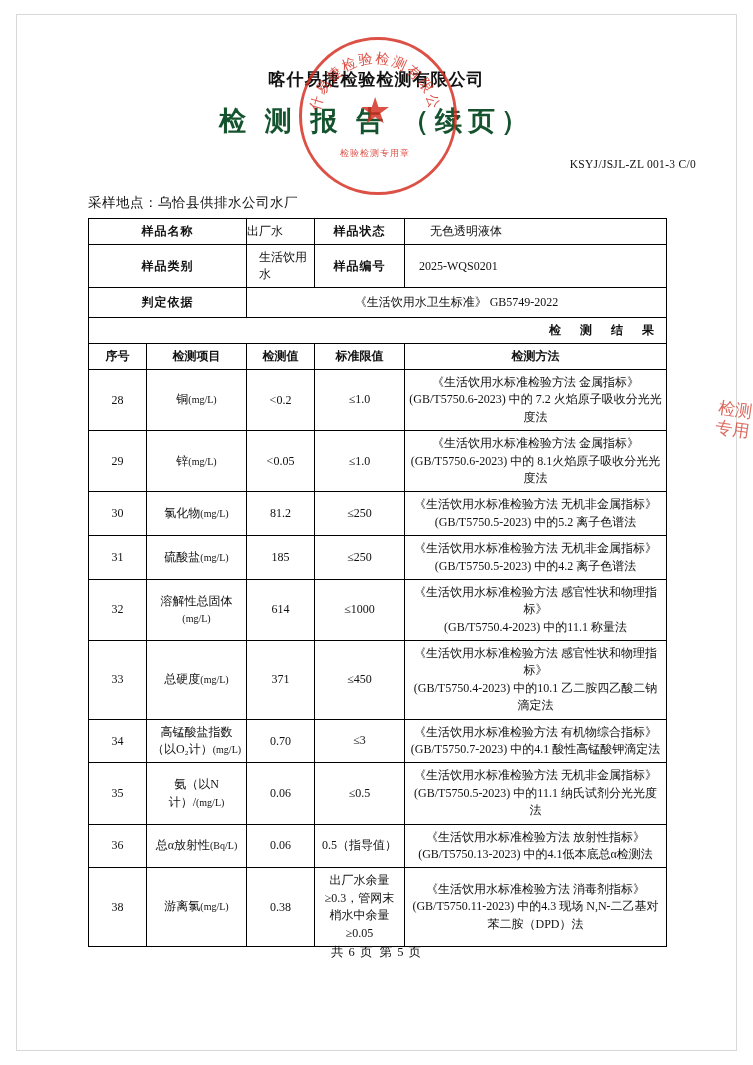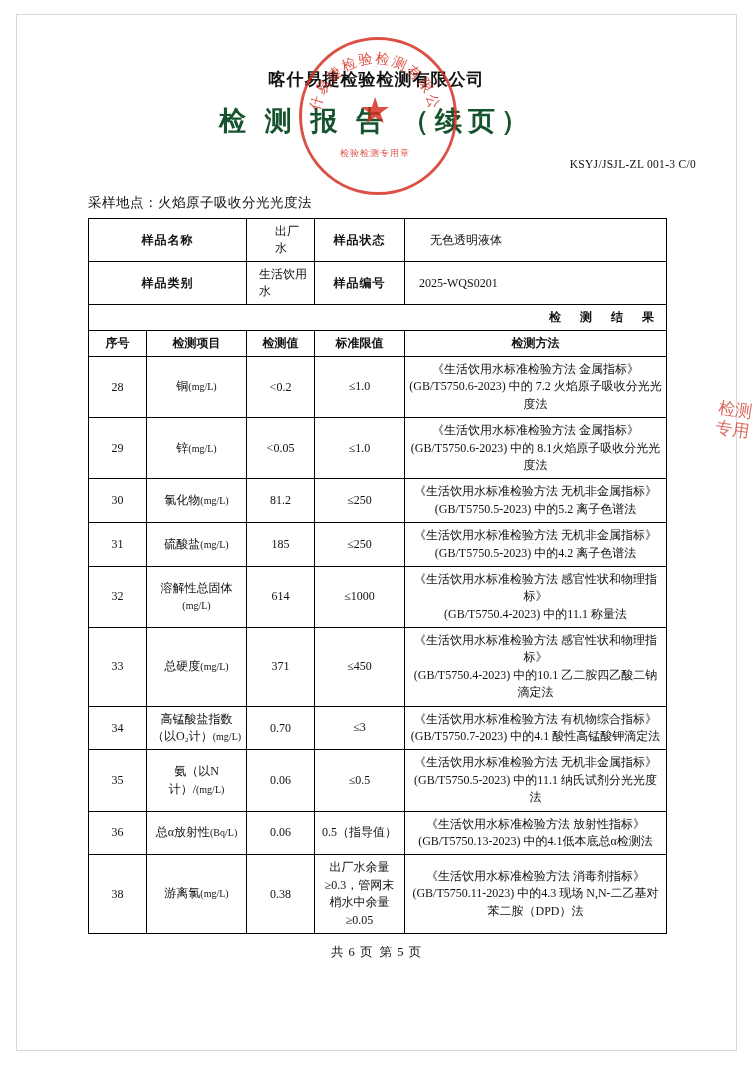--- a/index.html
+++ b/index.html
@@ -194,21 +194,21 @@
 </style>
 </head>
 <body>
 
 <div class="page">
   <div class="paper-border"></div>
 
   <div class="company-name">喀什易捷检验检测有限公司</div>
   <div class="report-title">检 测 报 告 （续页）</div>
   <div class="doc-code">KSYJ/JSJL-ZL 001-3 C/0</div>
-  <div class="sample-place">采样地点：火焰原子吸收分光光度法</div>
+  <div class="sample-place">采样地点：乌恰县供排水公司水厂</div>
 
   <div class="seal">
     <div class="ring"></div>
     <svg class="arc-text" viewBox="0 0 156 156">
       <defs>
         <path id="arcTop" d="M 22,84 A 56,56 0 0 1 134,84"></path>
       </defs>
       <text font-size="14" fill="#d52b1e" letter-spacing="2" font-family="Liberation Serif, serif">
         <textPath href="#arcTop" startOffset="50%" text-anchor="middle" id="sealTopText">喀什易捷检验检测有限公司</textPath>
       </text>
@@ -224,32 +224,36 @@
       <col style="width:58px">
       <col style="width:100px">
       <col style="width:68px">
       <col style="width:90px">
       <col style="width:262px">
     </colgroup>
     <tbody>
 
       <tr>
         <td colspan="2" class="hdr">样品名称</td>
-        <td colspan="1" class="c-left" style="padding-left:28px">出厂水</td>
+        <td colspan="1" class="c-left" style="padding-left:0">出厂水</td>
         <td class="hdr">样品状态</td>
         <td class="c-left" style="padding-left:25px">无色透明液体</td>
       </tr>
 
       <tr>
         <td colspan="2" class="hdr">样品类别</td>
         <td colspan="1" class="c-left" style="padding-left:12px">生活饮用水</td>
         <td class="hdr">样品编号</td>
         <td class="c-left" style="padding-left:14px">2025-WQS0201</td>
       </tr>
 
+      <tr>
+        <td colspan="2" class="hdr">判定依据</td>
+        <td colspan="3" class="c-center" style="padding:6px 4px">《生活饮用水卫生标准》 GB5749-2022</td>
+      </tr>
 
       <tr>
         <td colspan="5" class="results-title">检 测 结 果</td>
       </tr>
 
       <tr>
         <td class="col-hdr">序号</td>
         <td class="col-hdr">检测项目</td>
         <td class="col-hdr">检测值</td>
         <td class="col-hdr">标准限值</td>

